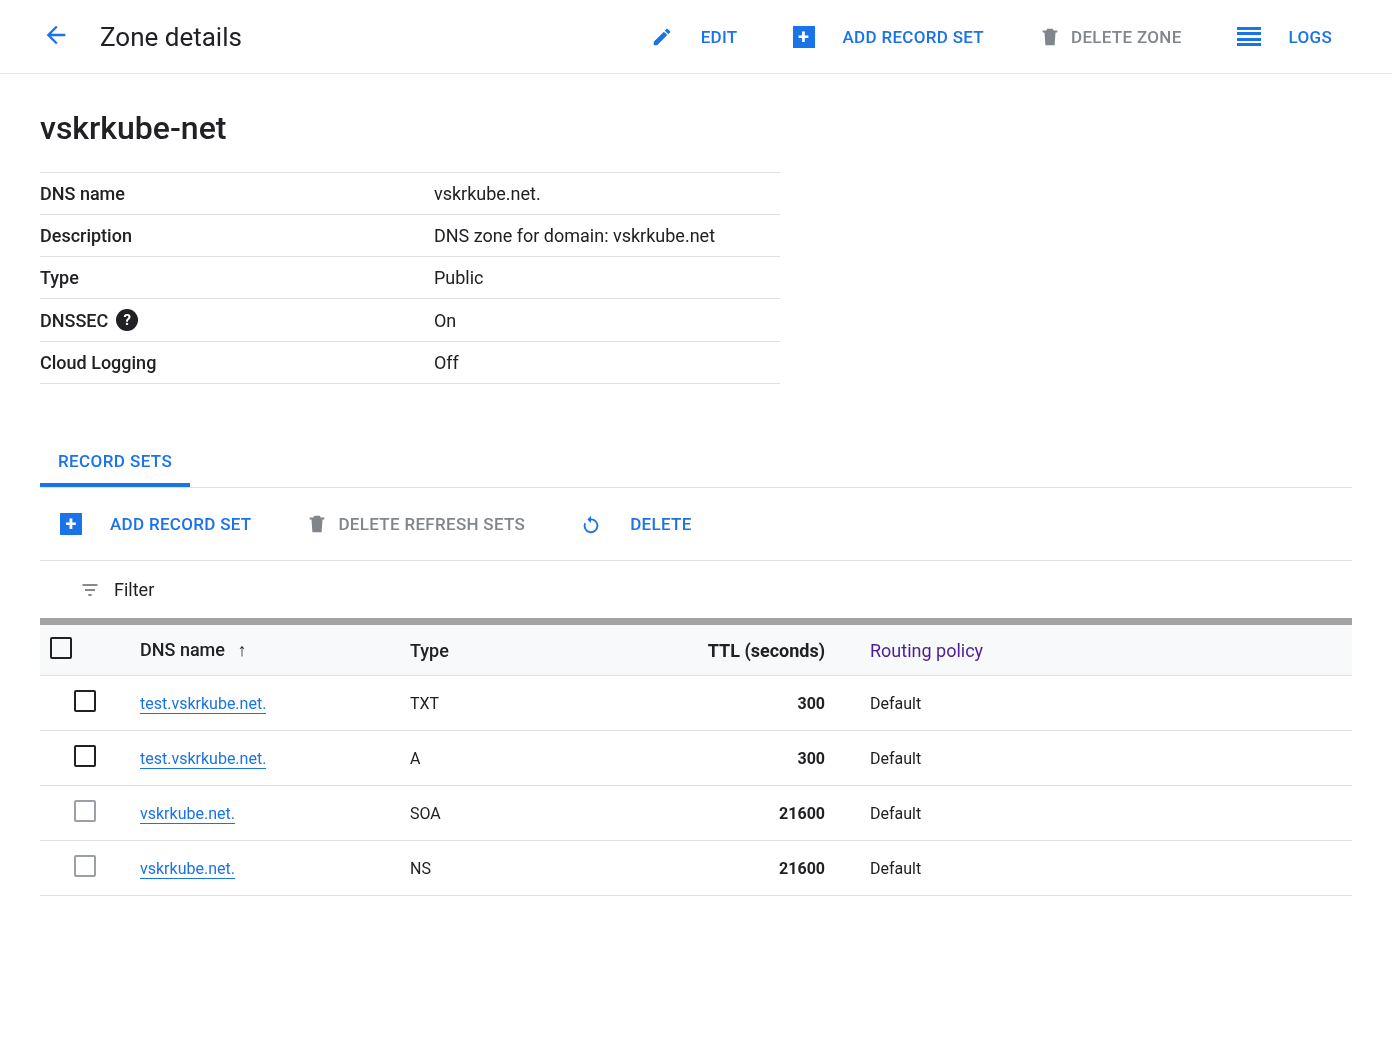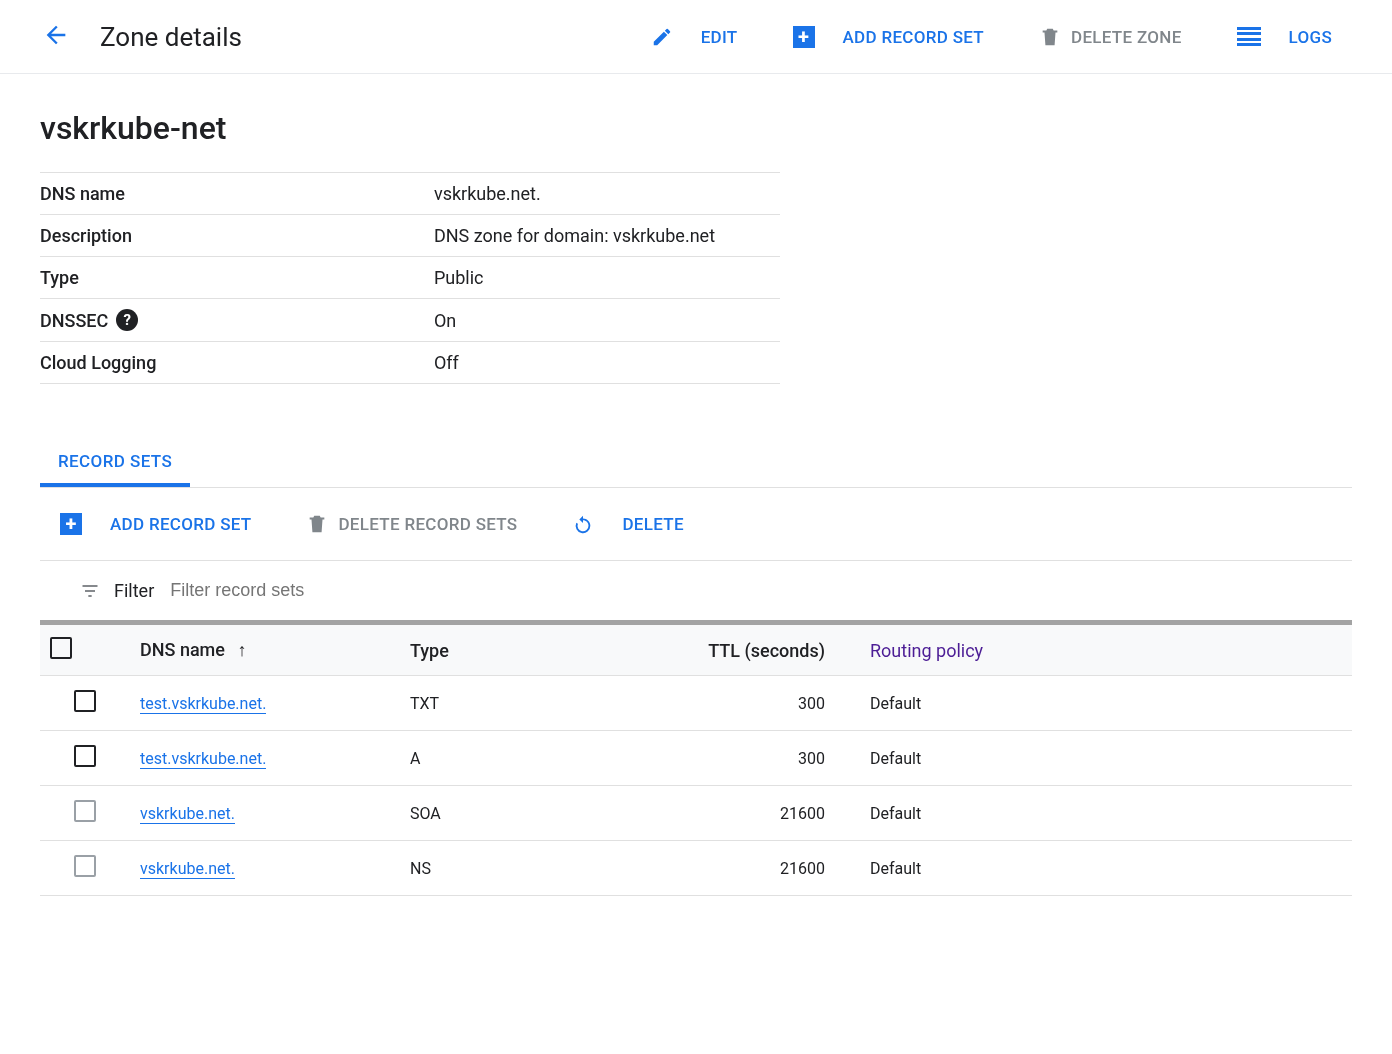--- a/index.html
+++ b/index.html
@@ -133,32 +133,32 @@
     border:none; outline:none; font-size:18px; color:#5f6368;
     background:transparent; width:400px;
   }
 
   table.records {
     width: 100%;
     border-collapse: collapse;
   }
   table.records thead tr {
     background: #f8f9fa;
-    border-top: 5px solid #a3a3a3;
+    border-top: 7px solid #a3a3a3;
     border-bottom: 1px solid #e0e0e0;
   }
   table.records th {
     text-align: left;
     padding: 12px 10px;
     font-size: 18px;
     font-weight: 500;
     color: #202124;
   }
   table.records th.muted { color:#4c1d95; font-weight:400; }
-  table.records th.right, table.records td.right { text-align: right; padding-right: 35px; }
+  table.records th.right, table.records td.right { text-align: right; padding-right: 35px; font-weight: bold; }
   table.records td {
     padding: 14px 10px;
     font-size: 16px;
     border-bottom: 1px solid #e0e0e0;
   }
   .chk-col { width: 90px; text-align:center; }
   .dns-col { width: 270px; }
   .type-col { width: 200px; }
   .ttl-col  { width: 260px; }
   .checkbox {
@@ -270,40 +270,39 @@
     <div class="act-btn primary">
       <span class="add-square">+</span>
       <span>ADD RECORD SET</span>
     </div>
     <div class="act-btn disabled">
       <span class="act-icon">
         <svg viewBox="0 0 24 24">
             <path d="M6 7h12l-1 14H7L6 7zm3-4h6l1 2h4v2H4V5h4l1-2z"></path>
           </svg>
       </span>
-      <span>DELETE RECORD SETS</span>
+      <span>DELETE REFRESH SETS</span>
     </div>
     <div class="act-btn primary">
       <span class="act-icon">
         <svg viewBox="0 0 24 24">
             <path d="M12 6V3L8 7l4 4V8c3.31 0 6 2.69 6 6a6 6 0 1 1-11.55-2.3l-1.77-.94A8 8 0 1 0 20 14c0-4.42-3.58-8-8-8z"></path>
           </svg>
       </span>
       <span>DELETE</span>
     </div>
   </div>
 
   <div class="filter-row">
     <span class="filter-icon">
       <svg viewBox="0 0 24 24">
           <path d="M3 5h18v2H3zm3 6h12v2H6zm4 6h4v2h-4z"></path>
         </svg>
     </span>
     <span class="filter-label">Filter</span>
-    <input class="filter-input" placeholder="Filter record sets" style="">
   </div>
 
   <table class="records">
     <thead>
       <tr>
         <th class="chk-col">
           <span class="checkbox"></span>
         </th>
         <th class="dns-col">
           <span>DNS name</span>

